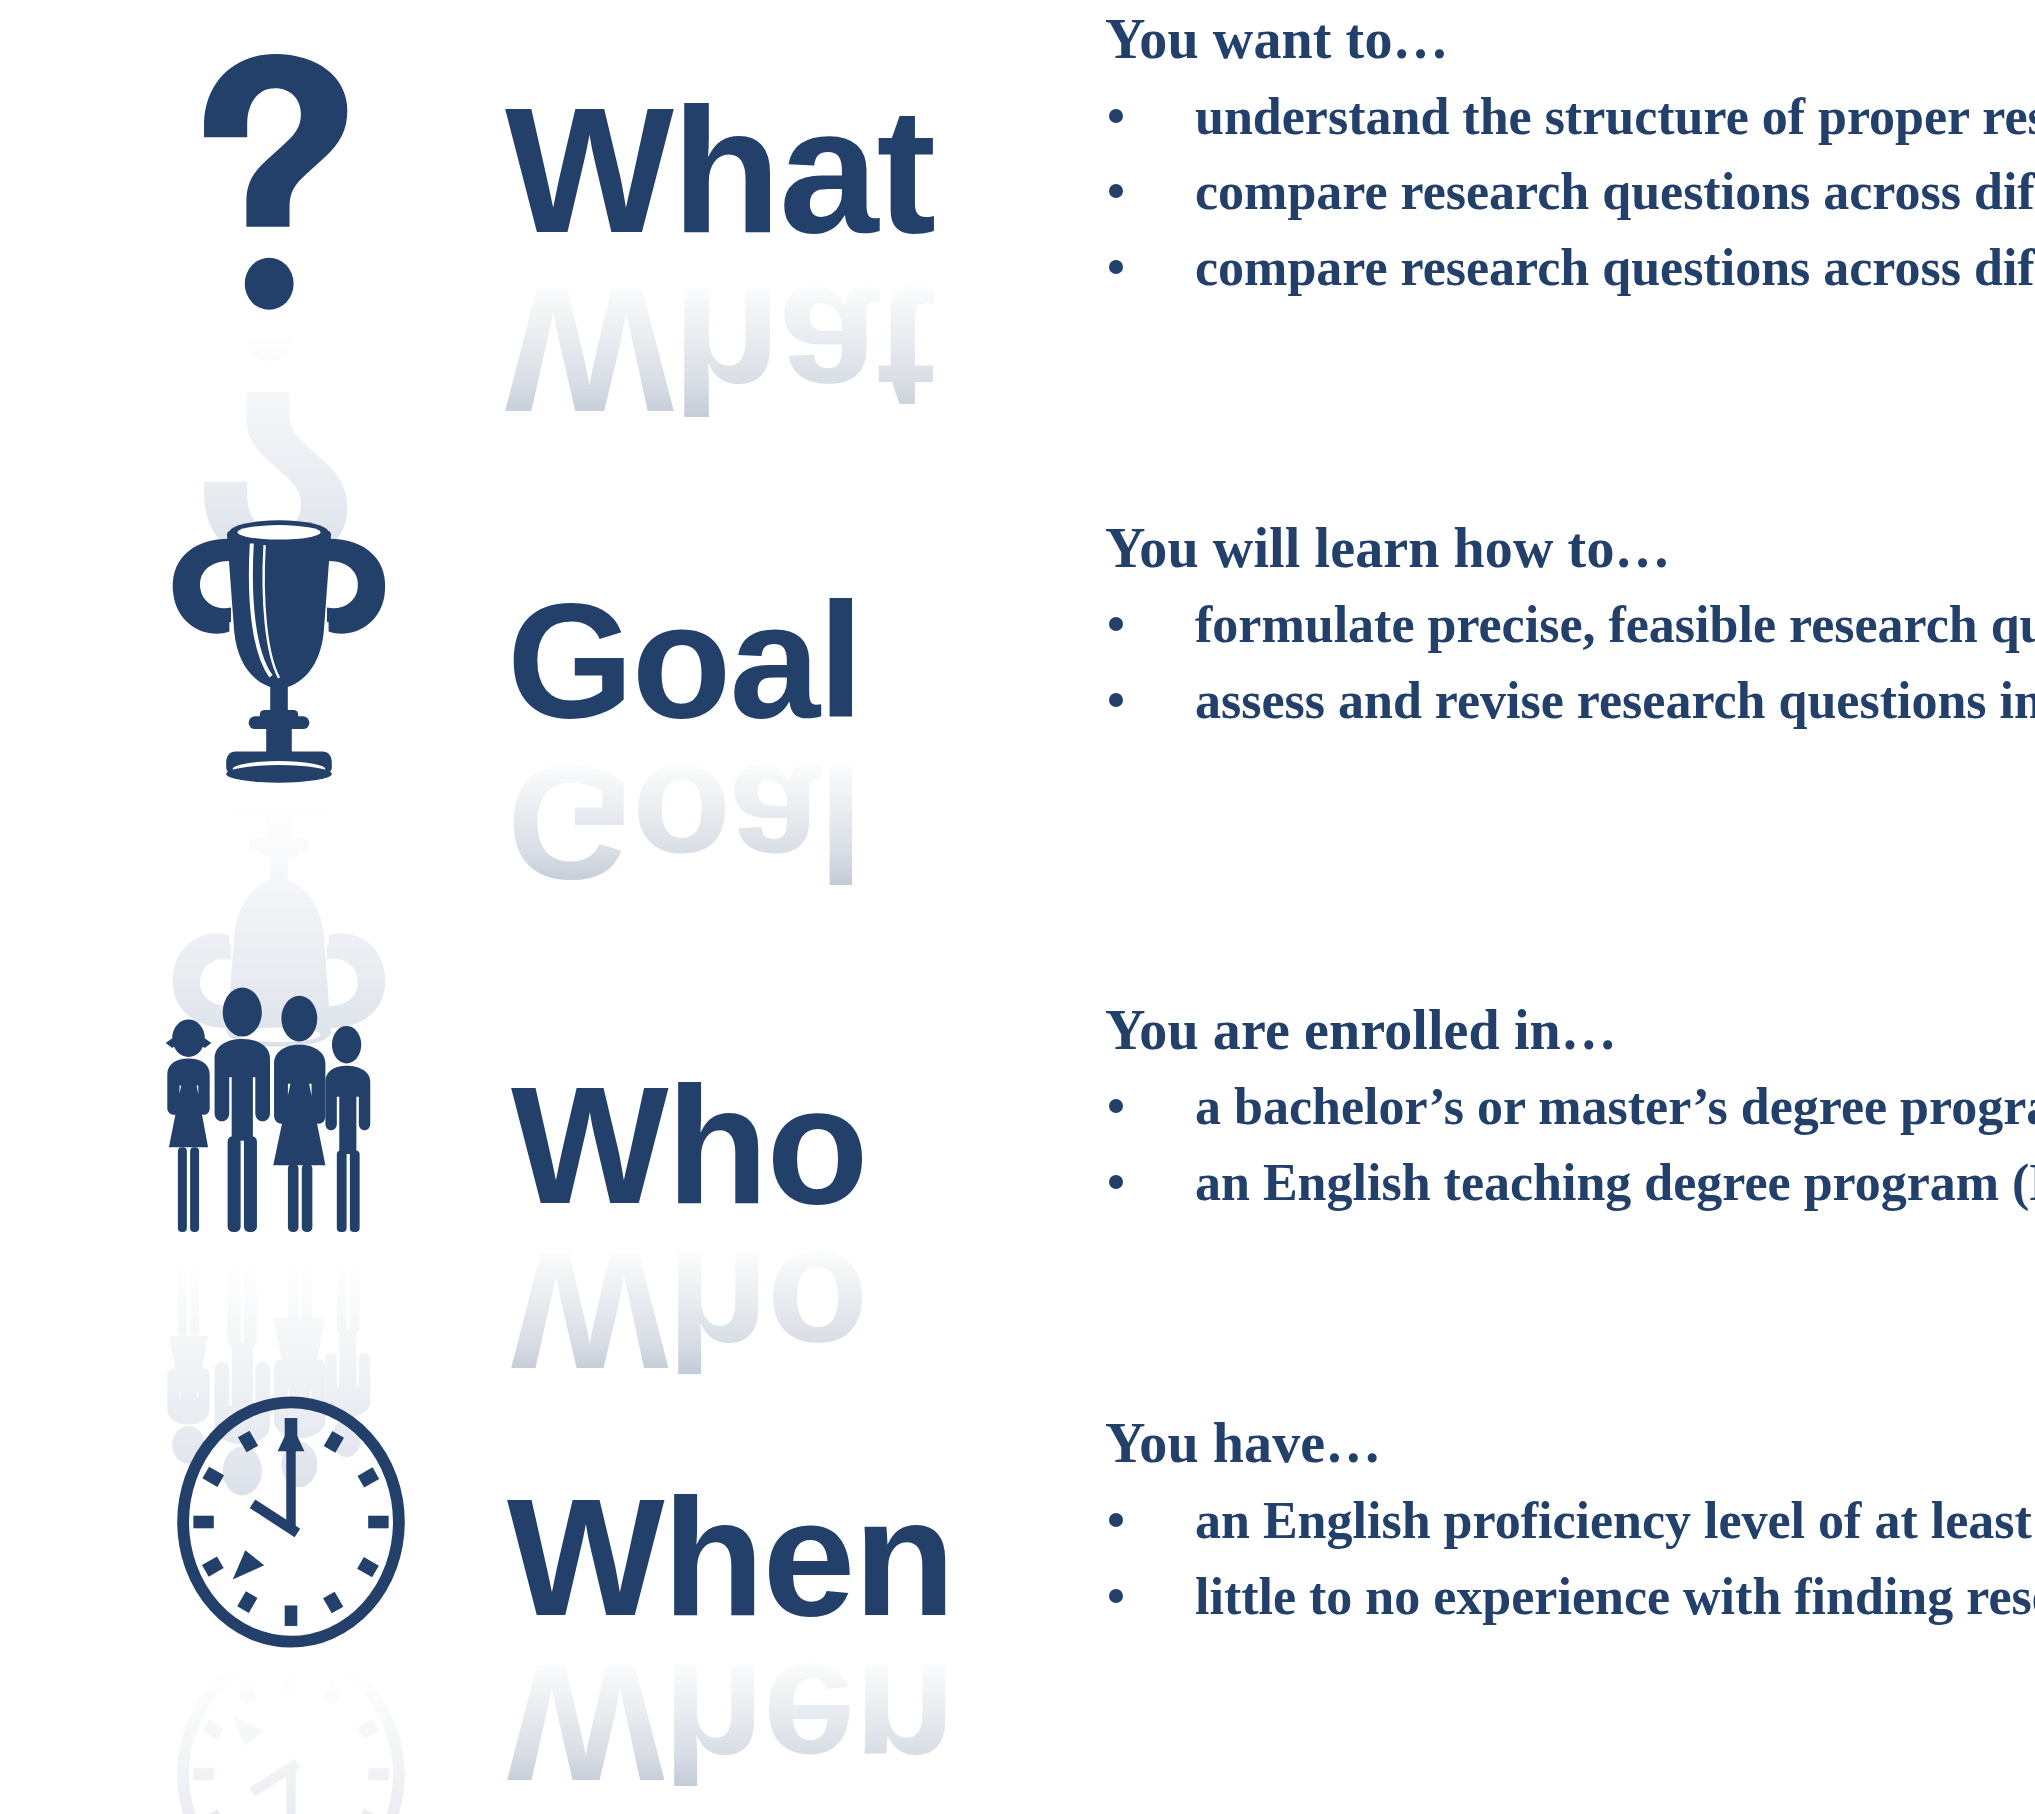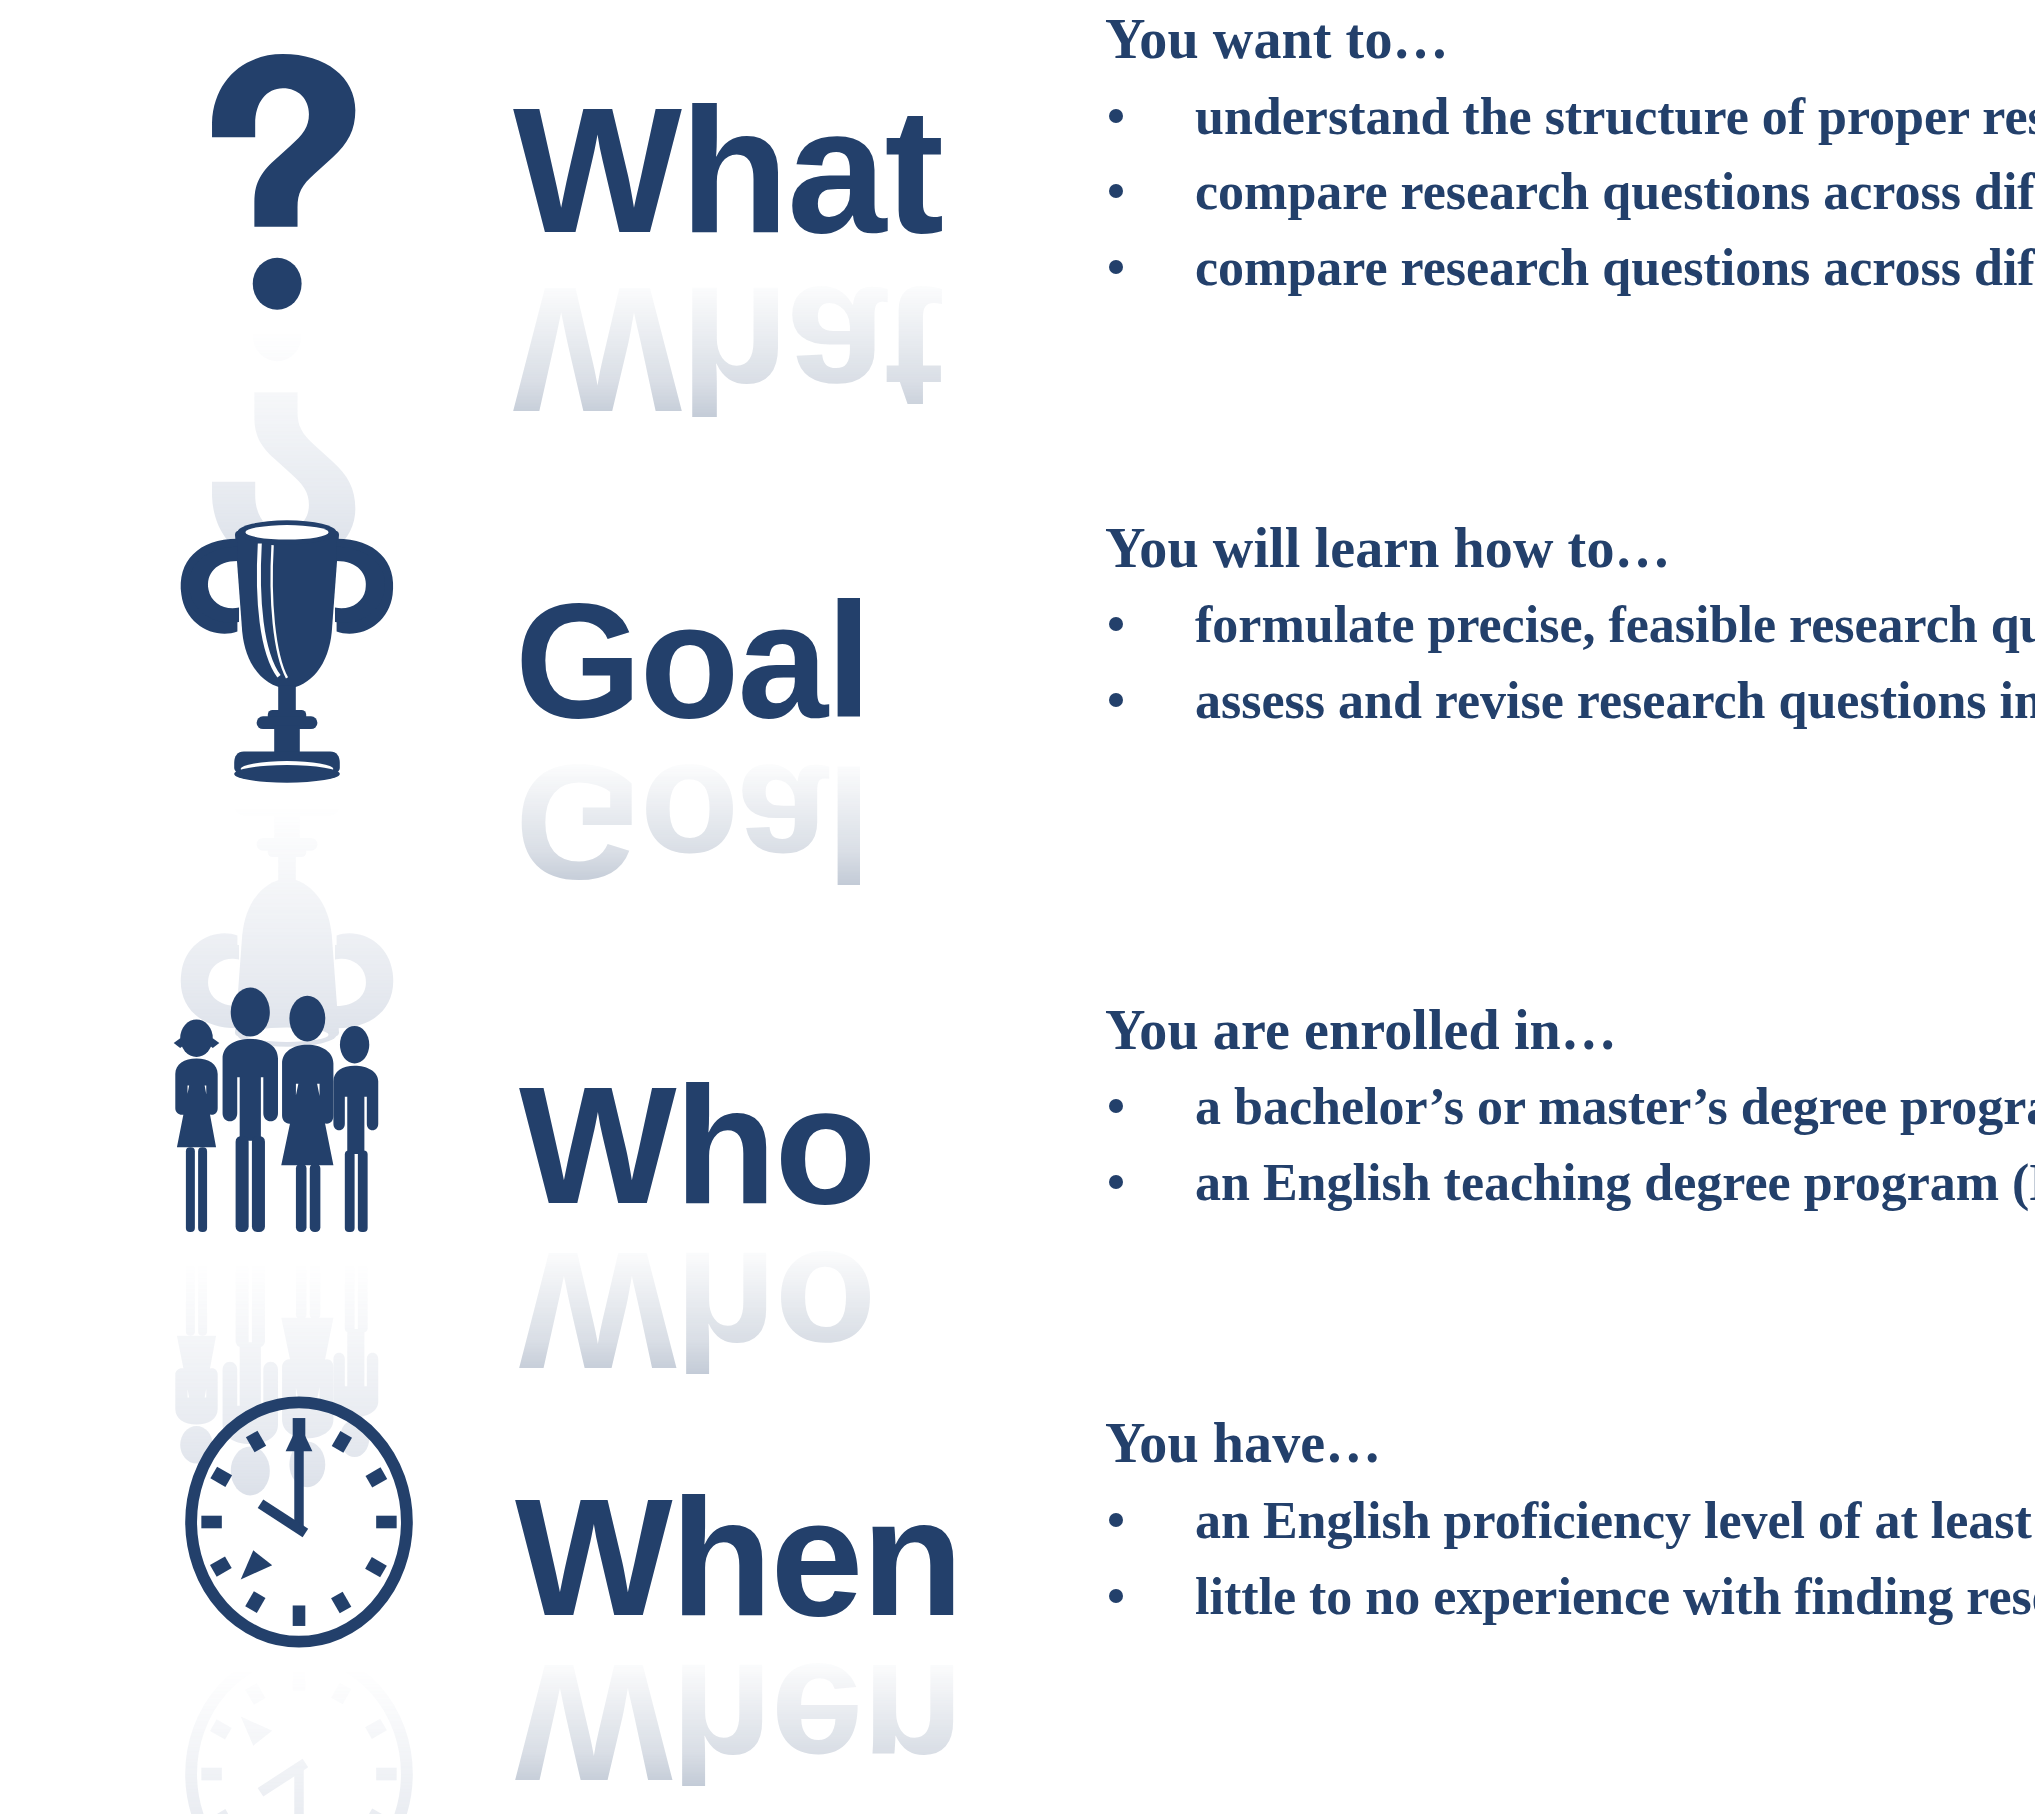--- a/index.html
+++ b/index.html
@@ -23,21 +23,21 @@
   .row {
     position: absolute;
     left: 0;
     width: 3090px;
     display: block;
   }
 
   
   .left-block {
     position: absolute;
-    left: 8px;
+    left: 0;
     top: 0;
     width: 1075px;
     height: 100%;
   }
 
   .icon-wrap {
     position: absolute;
     display: block;
   }
   .icon-wrap svg { display: block; width: 100%; height: 100%; }

